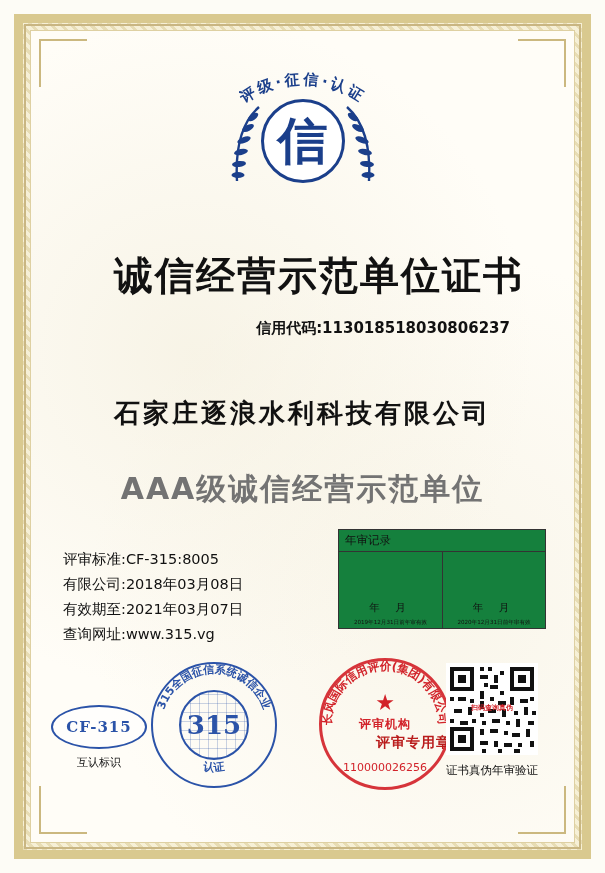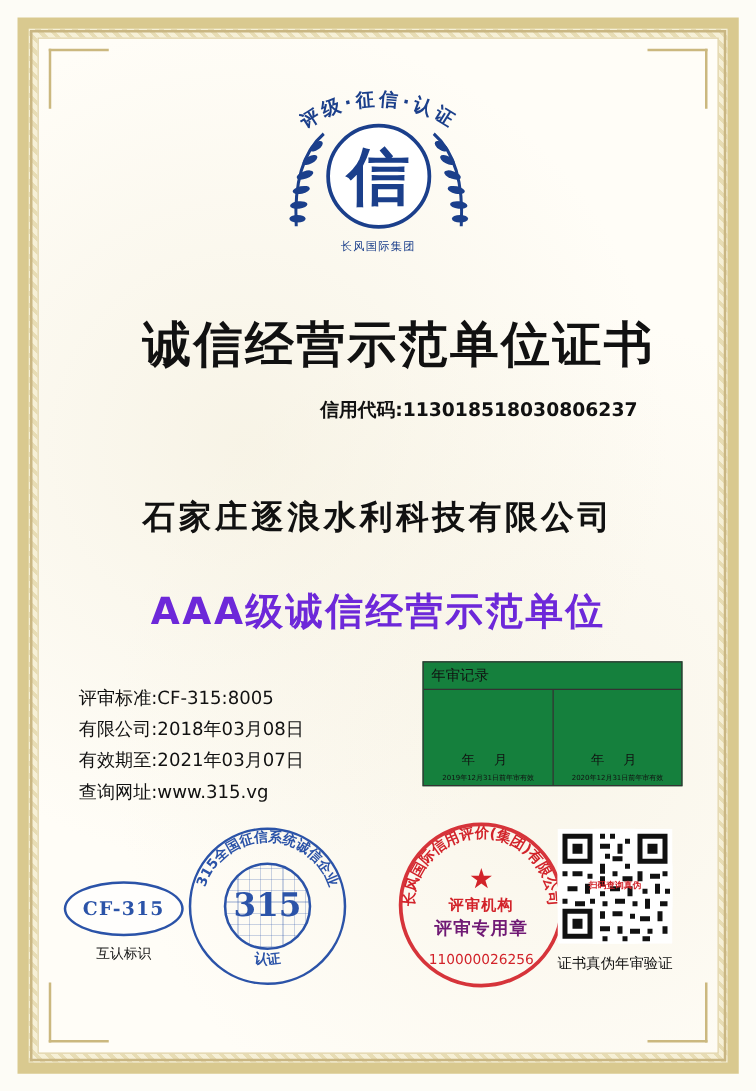--- a/index.html
+++ b/index.html
@@ -178,21 +178,21 @@
     margin-top: 10px;
   }
   .award-line {
     position: absolute;
     left: 0;
     right: 0;
     top: 438px;
     text-align: center;
     font-size: 30px;
     font-weight: bold;
-    color: #6d28d9;
+    color: #737373;
     letter-spacing: 2px;
     font-family: "DejaVu Sans", sans-serif;
   }
 
   
   .details {
     position: absolute;
     left: 32px;
     top: 516px;
     font-size: 14.5px;
@@ -376,22 +376,22 @@
     font-size: 12px;
     font-weight: bold;
     letter-spacing: 1px;
     font-family: "DejaVu Sans", sans-serif;
   }
   .red-mid2 {
     position: absolute;
     left: 0;
     right: 0;
     top: 76px;
-    text-align: center;
-    color: #701a75;
+    text-align: right;
+    color: #b91c1c;
     font-size: 14px;
     font-weight: bold;
     letter-spacing: 1px;
     font-family: "DejaVu Sans", sans-serif;
   }
   .red-code {
     position: absolute;
     left: 0;
     right: 0;
     bottom: 16px;
@@ -481,21 +481,20 @@
             <ellipse cx="21" cy="37" rx="7" ry="3" transform="rotate(20 21 37)"></ellipse>
             <ellipse cx="24" cy="49" rx="7" ry="3" transform="rotate(12 24 49)"></ellipse>
             <ellipse cx="26" cy="61" rx="7" ry="3" transform="rotate(6 26 61)"></ellipse>
             <ellipse cx="27" cy="72" rx="6.5" ry="3"></ellipse>
           </g>
         </svg>
 
         <div class="emblem-circle">
           <span class="emblem-char">信</span>
         </div>
-        <div class="emblem-sub">长风国际集团</div>
       </div>
     </div>
 
     <div class="main-title">诚信经营示范单位证书</div>
     <div class="credit-code">信用代码:113018518030806237</div>
     <div class="company-name">石家庄逐浪水利科技有限公司</div>
     <div class="award-line">AAA级诚信经营示范单位</div>
 
     <div class="details">
       <div>评审标准:CF-315:8005</div>

